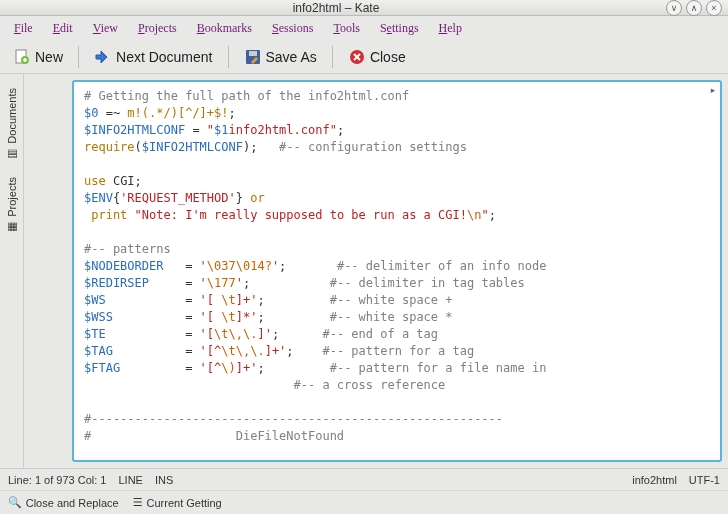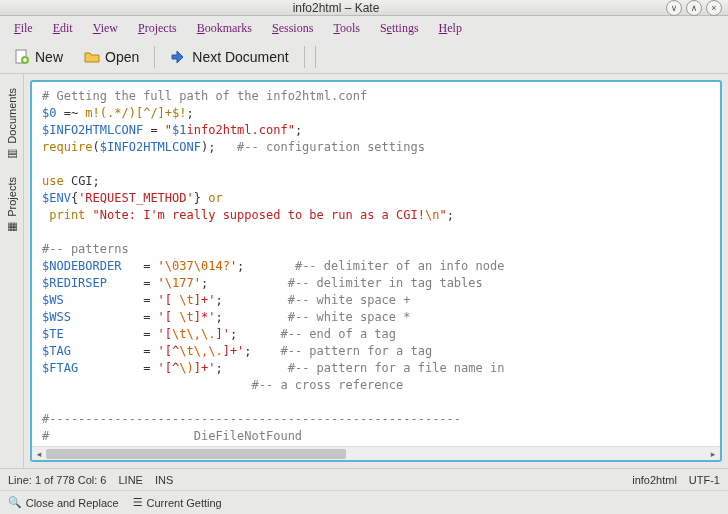--- a/index.html
+++ b/index.html
@@ -12,21 +12,21 @@
 .menubar .item { padding: 2px 8px; cursor: pointer; font-size: 12px; color: #701a75; font-family: Liberation Serif, serif; }
 .menubar .item .ul { text-decoration: underline; }
 .toolbar { height: 34px; display: flex; align-items: center; padding: 2px 4px; gap: 2px; background: #e8e8e6; border-bottom: 1px solid #ccc; }
 .tbtn { display: flex; align-items: center; gap: 4px; padding: 4px 8px; cursor: pointer; border: 1px solid transparent; border-radius: 3px; font-size: 14px; color: #222; }
 .tbsep { width: 1px; height: 22px; background: #bbb; margin: 0 4px; }
 .icon { width: 18px; height: 18px; display: inline-flex; align-items: center; justify-content: center; flex-shrink: 0; }
 .main { flex: 1; display: flex; min-height: 0; }
 .sidebar { width: 24px; background: #e8e8e6; border-right: 1px solid #ccc; display: flex; flex-direction: column; align-items: center; padding-top: 8px; gap: 4px; }
 .sidetab { writing-mode: vertical-rl; transform: rotate(180deg); padding: 6px 3px; font-size: 11px; color: #333; cursor: pointer; display: flex; align-items: center; gap: 4px; }
 .editor-wrap { flex: 1; display: flex; flex-direction: column; padding: 6px; min-height: 0; }
-.editor { flex: 1; border: 2px solid #5ab4d4; border-radius: 3px; background: #fff; overflow: hidden; display: flex; flex-direction: column; }
+.editor { flex: 1; border: 2px solid #5ab4d4; border-radius: 3px; background: #fff; overflow: hidden; display: flex; flex-direction: row; margin-left: 42px; }
 .code { flex: 1; padding: 6px 10px; font-family: "DejaVu Sans Mono", monospace; font-size: 12px; line-height: 17px; white-space: pre; overflow: auto; color: #555; }
 .scrollbar-h { height: 14px; background: #eee; border-top: 1px solid #ddd; position: relative; }
 .scrollbar-h .thumb { position: absolute; left: 14px; top: 2px; height: 10px; width: 300px; background: #c4c4c4; border-radius: 2px; }
 .scrollbar-h .arrow { position: absolute; top: 0; width: 14px; height: 14px; display: flex; align-items: center; justify-content: center; font-size: 9px; color: #666; }
 .scrollbar-h .arrow.left { left: 0; }
 .scrollbar-h .arrow.right { right: 0; }
 .c-cm { color: #808080; }
 .c-kw { color: #b07800; }
 .c-var { color: #2a6cc0; }
 .c-str { color: #c02020; }
@@ -65,39 +65,50 @@
   <div class="tbtn">
     <span class="icon">
         <svg viewBox="0 0 18 18">
           <rect x="3" y="2" width="10" height="13" fill="#fff" stroke="#888"></rect>
           <circle cx="12" cy="12" r="4" fill="#7cc040"></circle>
           <path d="M12 10v4M10 12h4" stroke="#fff" stroke-width="1.5"></path>
         </svg>
       </span>
     <span>New</span>
   </div>
-  <div class="tbtn">
-    <span class="icon">
-        <svg viewBox="0 0 18 18">
-          <path d="M2 5h5l1 2h8v7H2z" fill="#f0c850" stroke="#b08820"></path>
-        </svg>
-      </span>
-    <span>Open</span>
-  </div>
   <div class="tbsep"></div>
   <div class="tbtn">
     <span class="icon">
         <svg viewBox="0 0 18 18">
           <path d="M7 3l6 6-6 6V11H2V7h5z" fill="#3878d0" stroke="#2858a0"></path>
         </svg>
       </span>
     <span>Next Document</span>
   </div>
   <div class="tbsep"></div>
+  <div class="tbtn">
+    <span class="icon">
+        <svg viewBox="0 0 18 18">
+          <rect x="2" y="2" width="14" height="14" fill="#4060a0" rx="1"></rect>
+          <rect x="5" y="3" width="8" height="5" fill="#ccc"></rect>
+          <path d="M9 16l5-5-2-2-5 5z" fill="#e0a030"></path>
+        </svg>
+      </span>
+    <span>Save As</span>
+  </div>
   <div class="tbsep"></div>
+  <div class="tbtn">
+    <span class="icon">
+        <svg viewBox="0 0 18 18">
+          <circle cx="9" cy="9" r="7" fill="#d03030"></circle>
+          <path d="M6 6l6 6M12 6l-6 6" stroke="#fff" stroke-width="2"></path>
+        </svg>
+      </span>
+    <span>Close</span>
+  </div>
 </div>
 
 <div class="main">
   <div class="sidebar">
     <div class="sidetab">
       <span>▤</span>
       <span>Documents</span>
     </div>
     <div class="sidetab">
       <span>▦</span>
@@ -133,21 +144,21 @@
       <div class="scrollbar-h">
         <div class="arrow left">◂</div>
         <div class="thumb"></div>
         <div class="arrow right">▸</div>
       </div>
     </div>
   </div>
 </div>
 
 <div class="statusbar">
-  <span>Line: 1 of 778 Col: 6</span>
+  <span>Line: 1 of 973 Col: 1</span>
   <span>LINE</span>
   <span>INS</span>
   <span class="fill"></span>
   <span>info2html</span>
   <span>UTF-1</span>
 </div>
 
 <div class="bottombar">
   <div class="bitem">
     <span>🔍</span>

